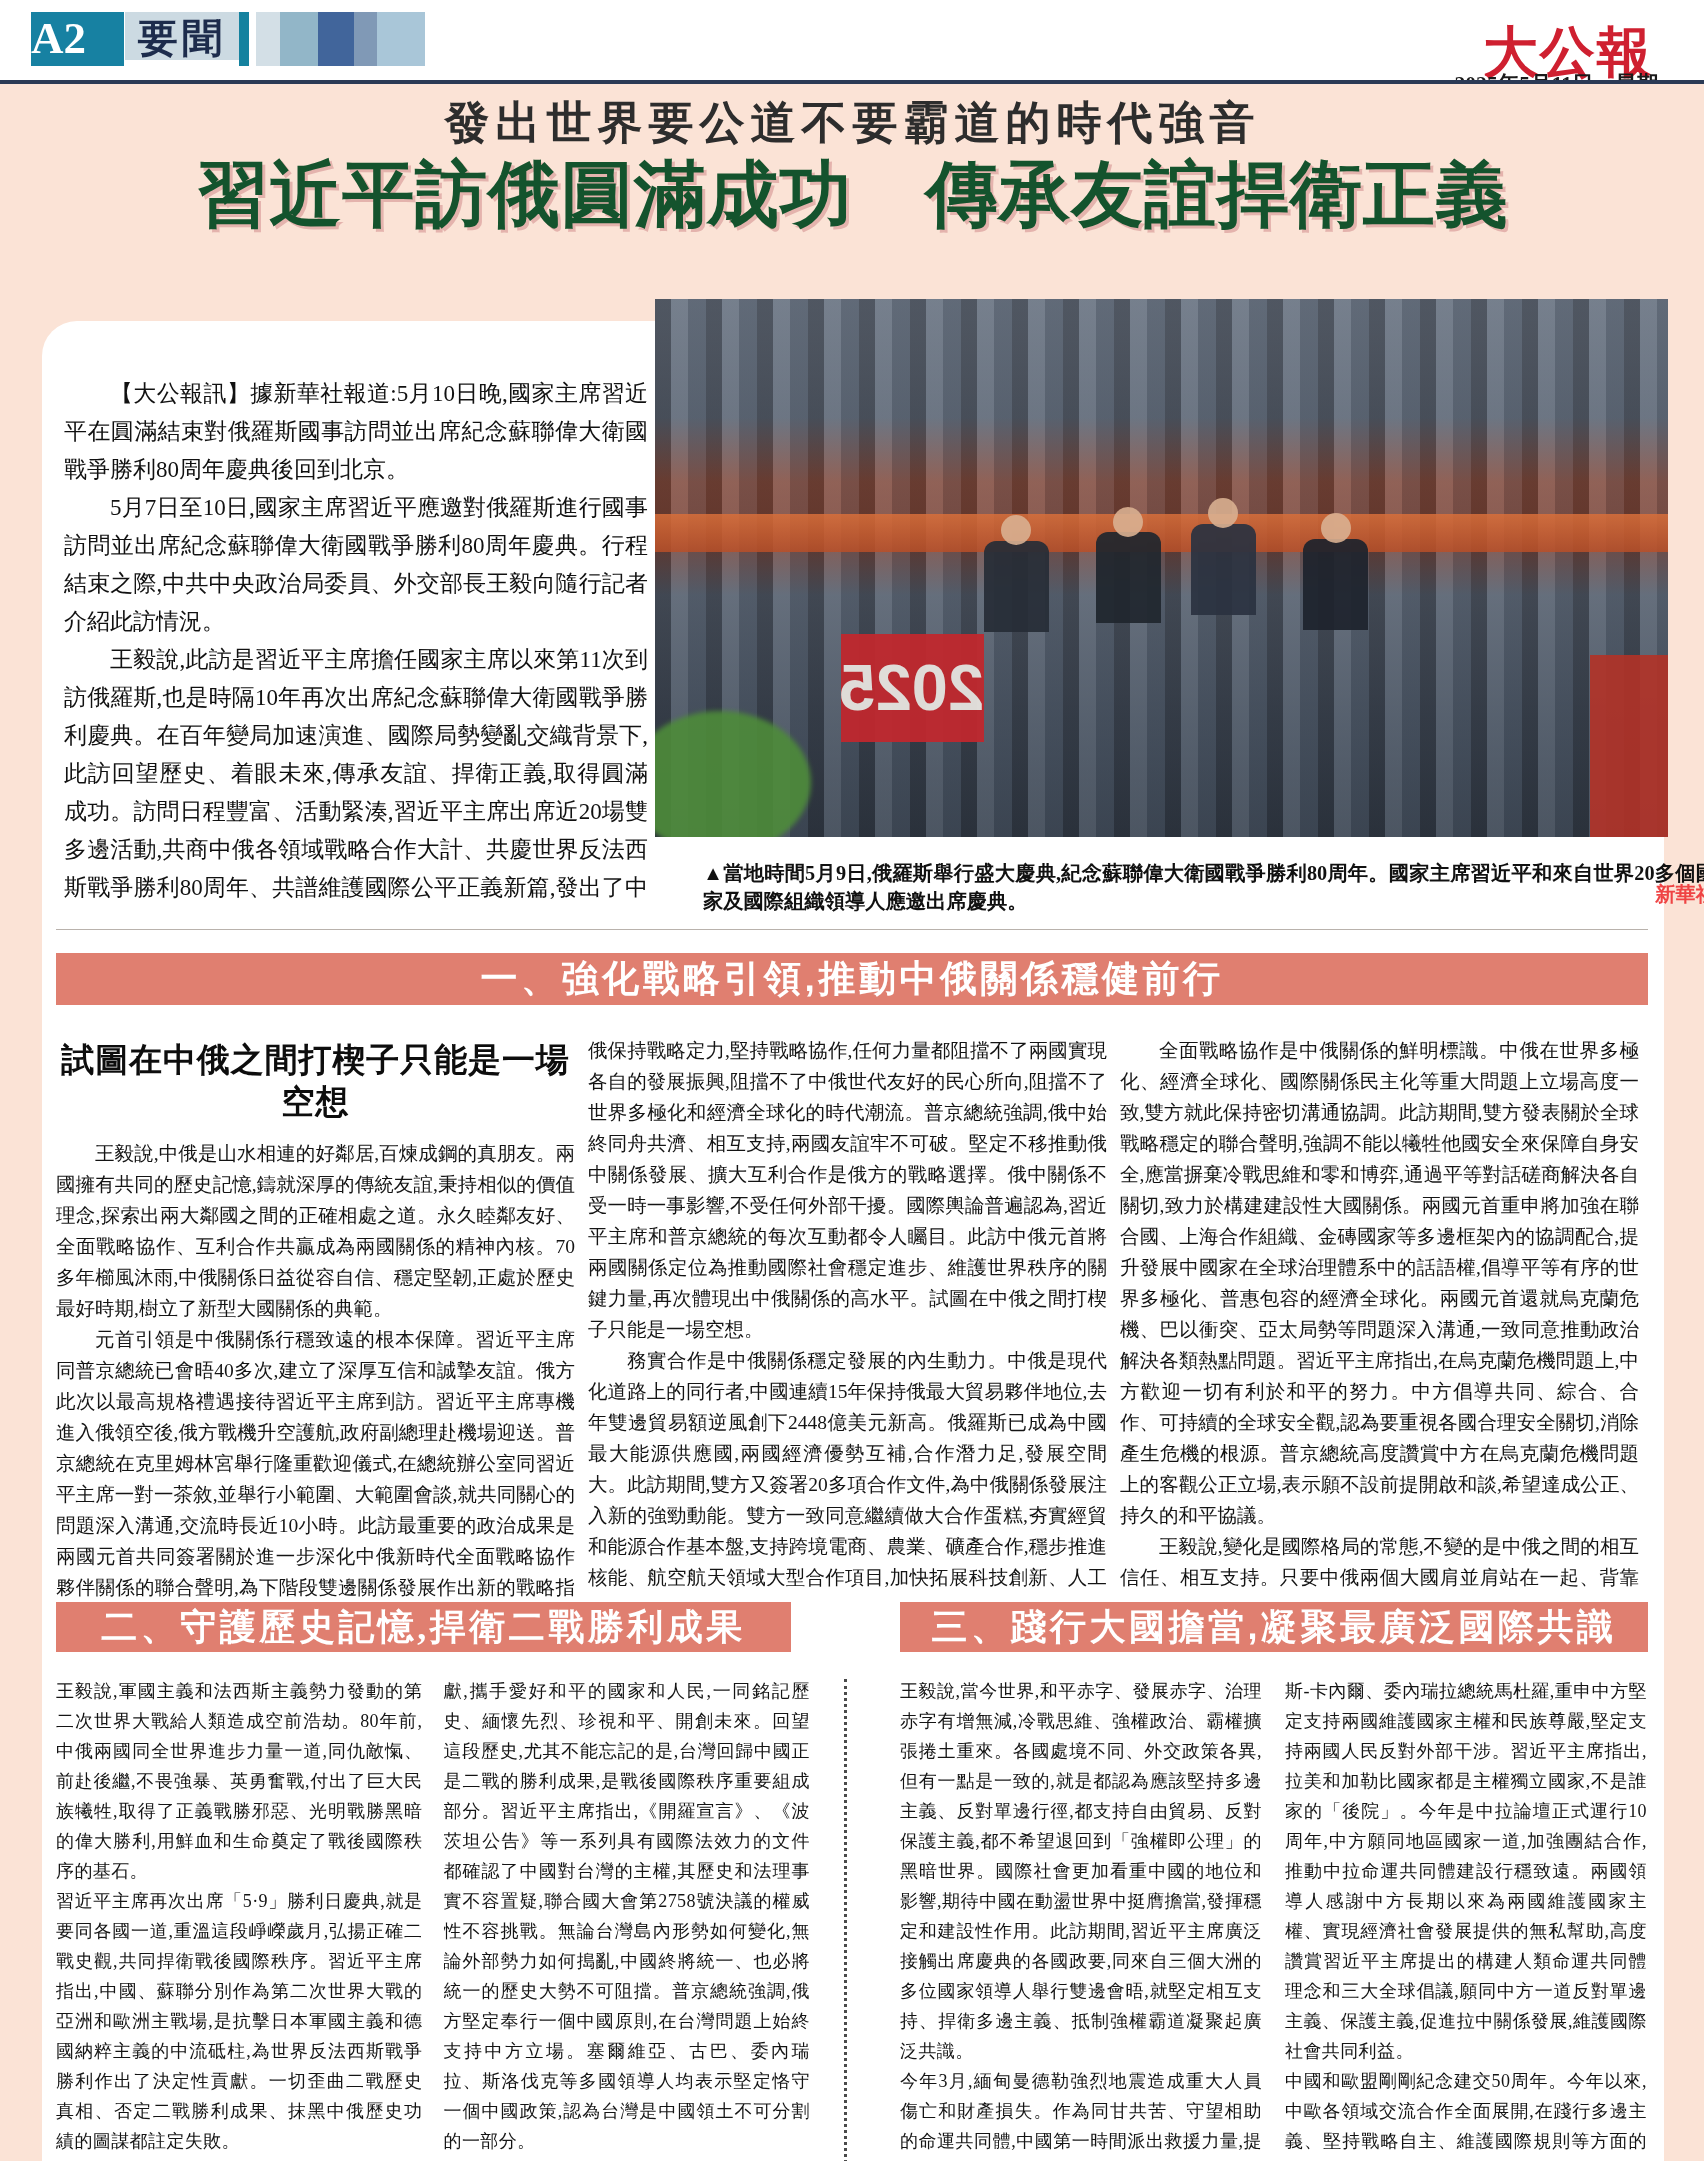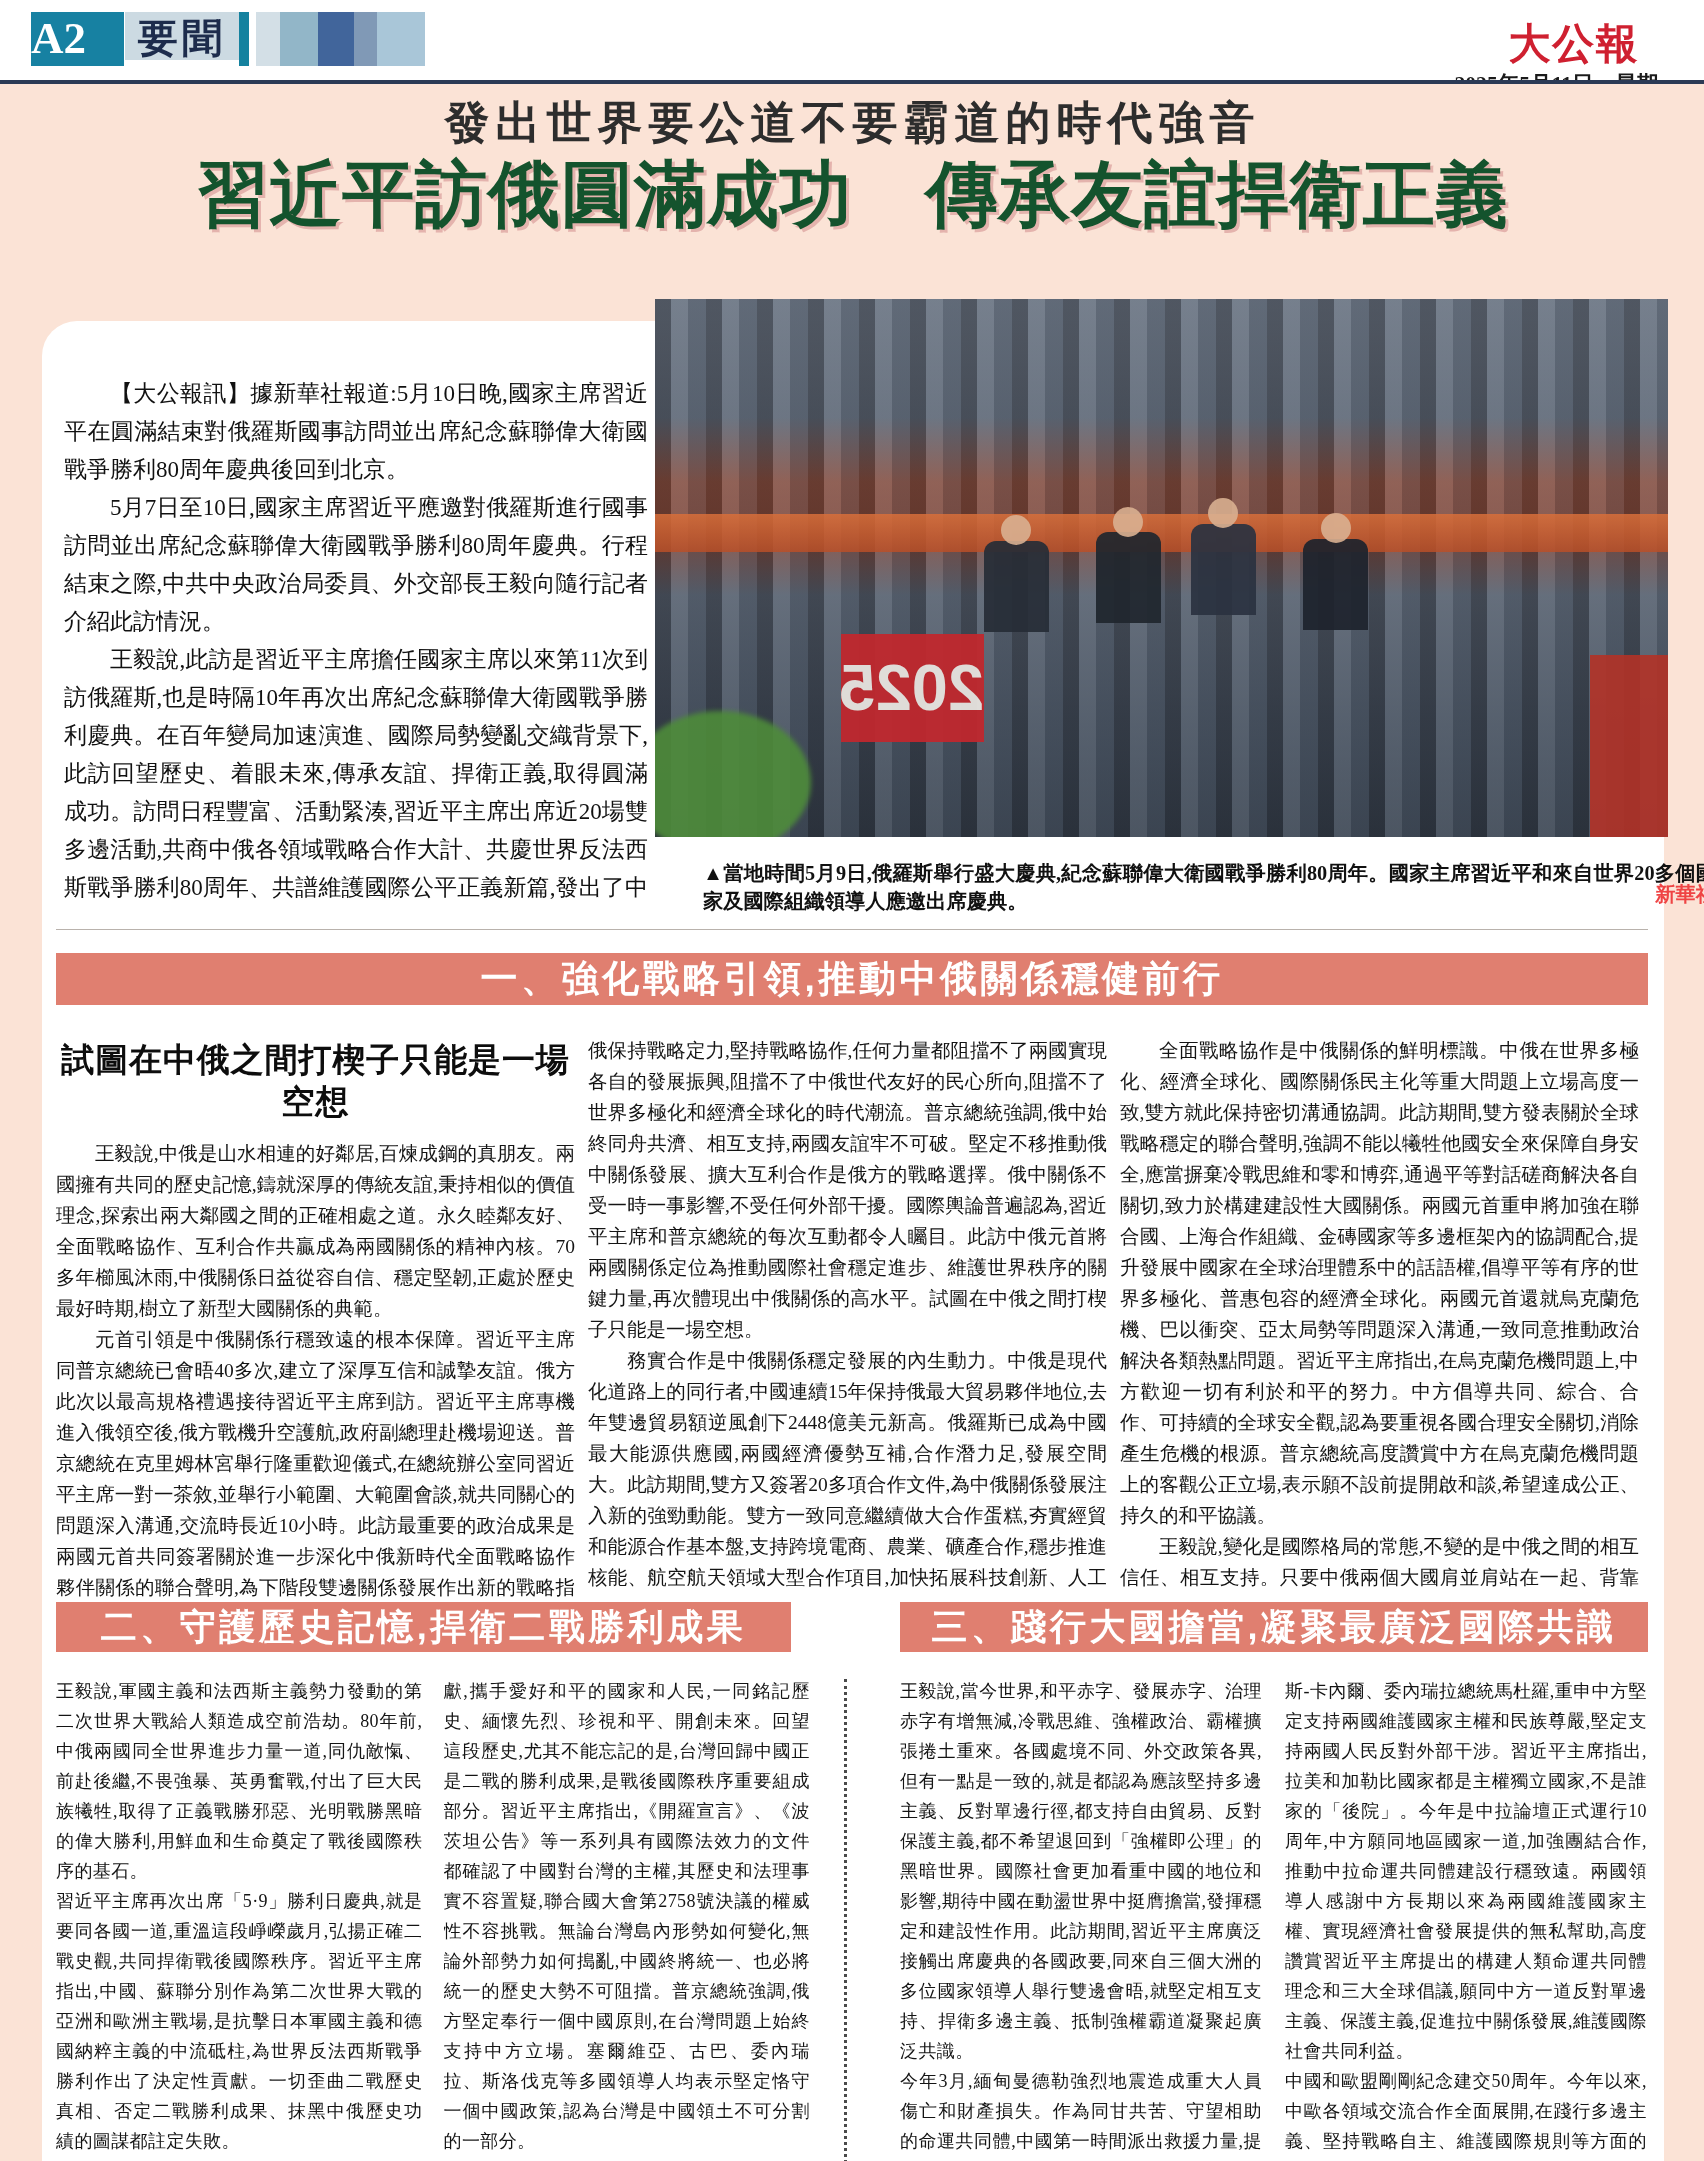--- a/index.html
+++ b/index.html
@@ -7,22 +7,22 @@
   body { width:1705px; height:2826px; position:relative; font-family:"Liberation Serif", serif; overflow:hidden; }
 
   
   .header { position:absolute; top:12px; left:0; width:100%; height:54px; }
   .a2-box { position:absolute; left:31px; top:0; width:93px; height:54px; background:#1781a2; color:#fff;
             font-family:"Liberation Serif", serif; font-weight:bold; font-size:45px; line-height:53px; }
   .sec-box { position:absolute; left:125px; top:0; width:114px; height:48px; background:#ccdae2; color:#1d2c4c;
              font-weight:900; font-size:40px; text-align:center; line-height:54px; letter-spacing:4.3px; }
   .stripes { position:absolute; left:239px; top:0; height:54px; display:flex; }
   .stripes div { height:54px; }
-  .logo { position:absolute; left:1483px; top:3.5px; width:182px; color:#cf2030; font-weight:900; font-size:42px;
-          letter-spacing:1.7px; text-align:center; font-family:"Liberation Serif", serif; }
+  .logo { position:absolute; left:1483px; top:3.5px; width:182px; color:#cf2030; font-weight:900; font-size:55px;
+          letter-spacing:1.7px; text-align:left; font-family:"Liberation Serif", serif; }
   .date { position:absolute; left:1444px; top:57px; width:225px; font-size:21.6px; color:#1a1a1a; text-align:center; font-weight:bold; }
   .top-rule { position:absolute; top:80px; left:0; width:100%; height:3.9px; background:#2b3a55; }
 
   
   .peach { position:absolute; top:84px; left:0; width:100%; height:2687px; background:#fbe3d6; }
   .kicker { position:absolute; top:93px; left:0; width:100%; text-align:center; font-family:"Liberation Sans", sans-serif;
             font-weight:900; font-size:45px; color:#2d2d2d; letter-spacing:6px; }
   .headline { position:absolute; top:147px; left:0; width:100%; text-align:center; font-family:"Liberation Sans", sans-serif;
               font-weight:900; font-size:72px; color:#14532d; letter-spacing:0.9px;
               text-shadow:3px 3px 0 rgba(160,35,50,.25); white-space:nowrap; }
@@ -65,21 +65,21 @@
   .sec1-body { position:absolute; left:56px; top:1035px; width:1592px; height:562px; display:flex; gap:13px; }
   .sec1-col { width:519px; height:100%; overflow:hidden; font-size:19.5px; line-height:31px; color:#141414;
               text-align:justify; }
   .sec1-col p, .l-col p { text-indent:2em; }
   p.cont { text-indent:0 !important; }
   .subhead { font-family:"Liberation Sans", sans-serif; font-weight:900; font-size:33px; color:#0d0d0d;
              text-align:center; letter-spacing:0.9px; margin:4.3px 0 14.7px 0; text-indent:0 !important; line-height:42px; }
 
   
   .lower { position:absolute; left:56px; top:1602px; width:1592px; height:1150px; }
-  .banner2 { position:absolute; left:0; top:0; width:735px; height:50px; font-size:36px; line-height:50px; }
+  .banner2 { position:absolute; left:0; top:0; width:735px; height:50px; font-size:36px; line-height:50px;font-family:Liberation Serif, serif; }
   .banner3 { position:absolute; left:844px; top:0; width:748px; height:50px; font-size:36px; line-height:50px; }
 
   .sec2-cols { position:absolute; left:0; top:74px; width:754px; display:flex; gap:21px; }
   .s2c1 { width:367px; height:1068px; overflow:hidden; }
   .s2c2 { width:367px; height:674px; overflow:hidden; }
   .sec2-cols .col, .sec3-cols .col { font-size:18px; line-height:30px; color:#141414; text-align:justify; letter-spacing:0.4px; }
 
   .dotted-divider { position:absolute; left:788px; top:77px; height:629px; width:0; border-left:3px dotted #4a4a4a; }
 
   .sec3-cols { position:absolute; left:844px; top:74px; width:748px; display:flex; gap:23px; }

